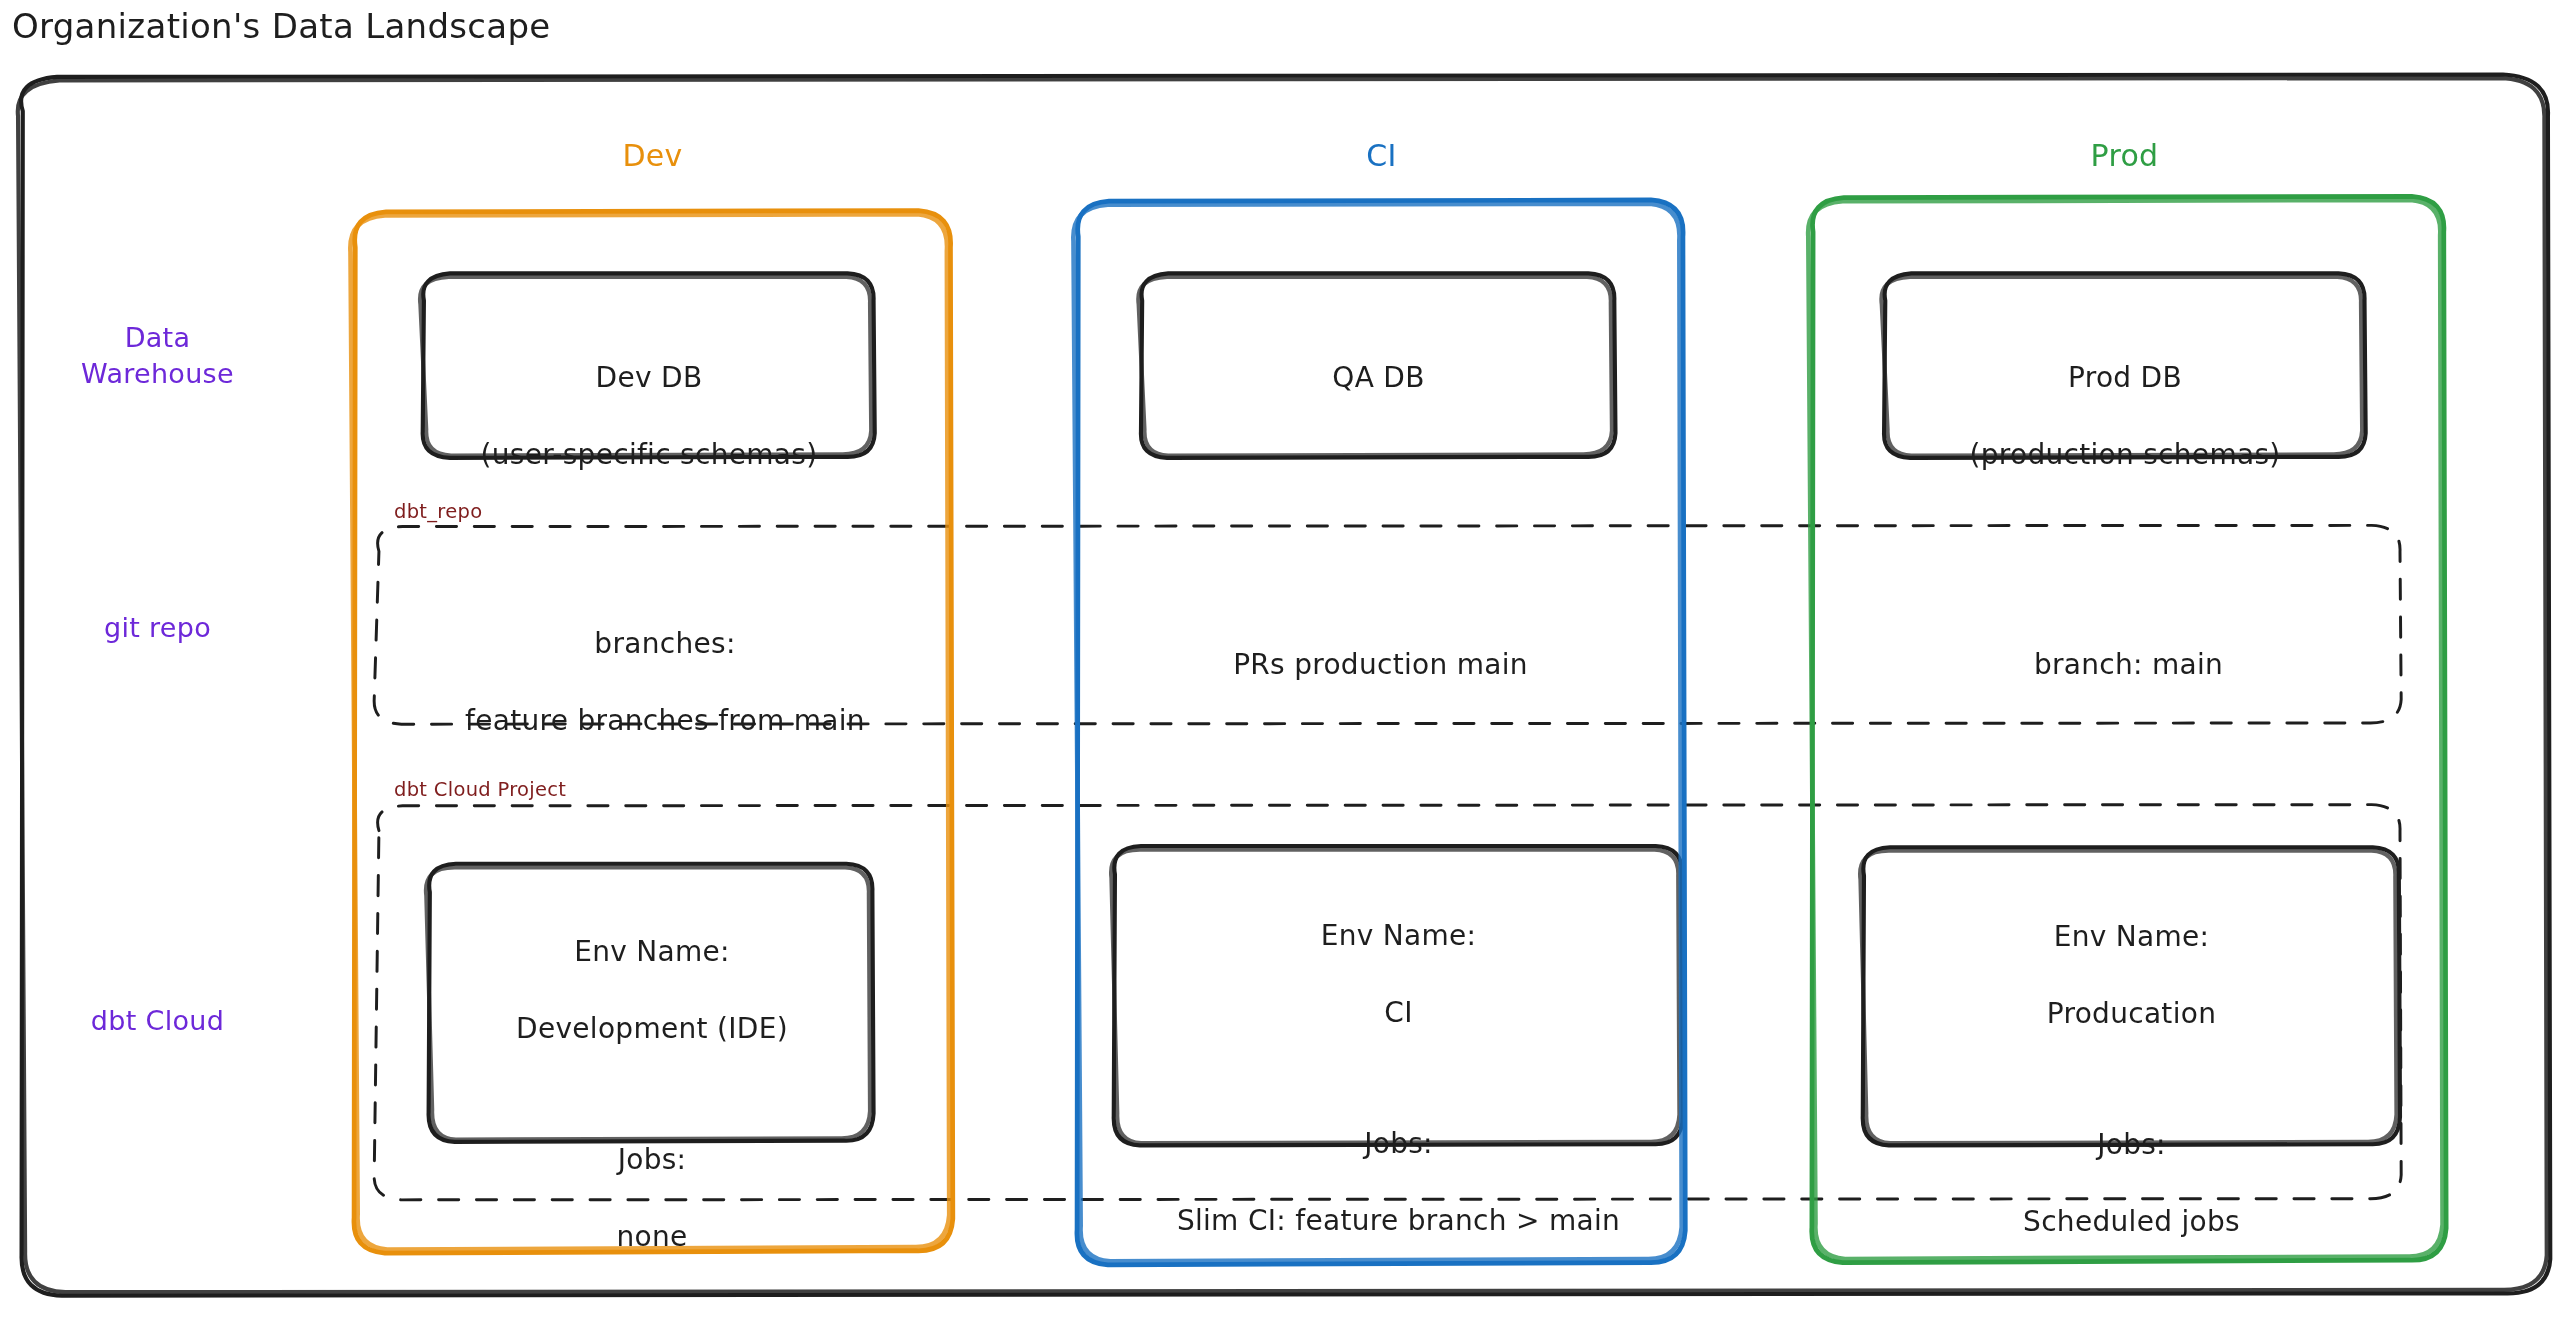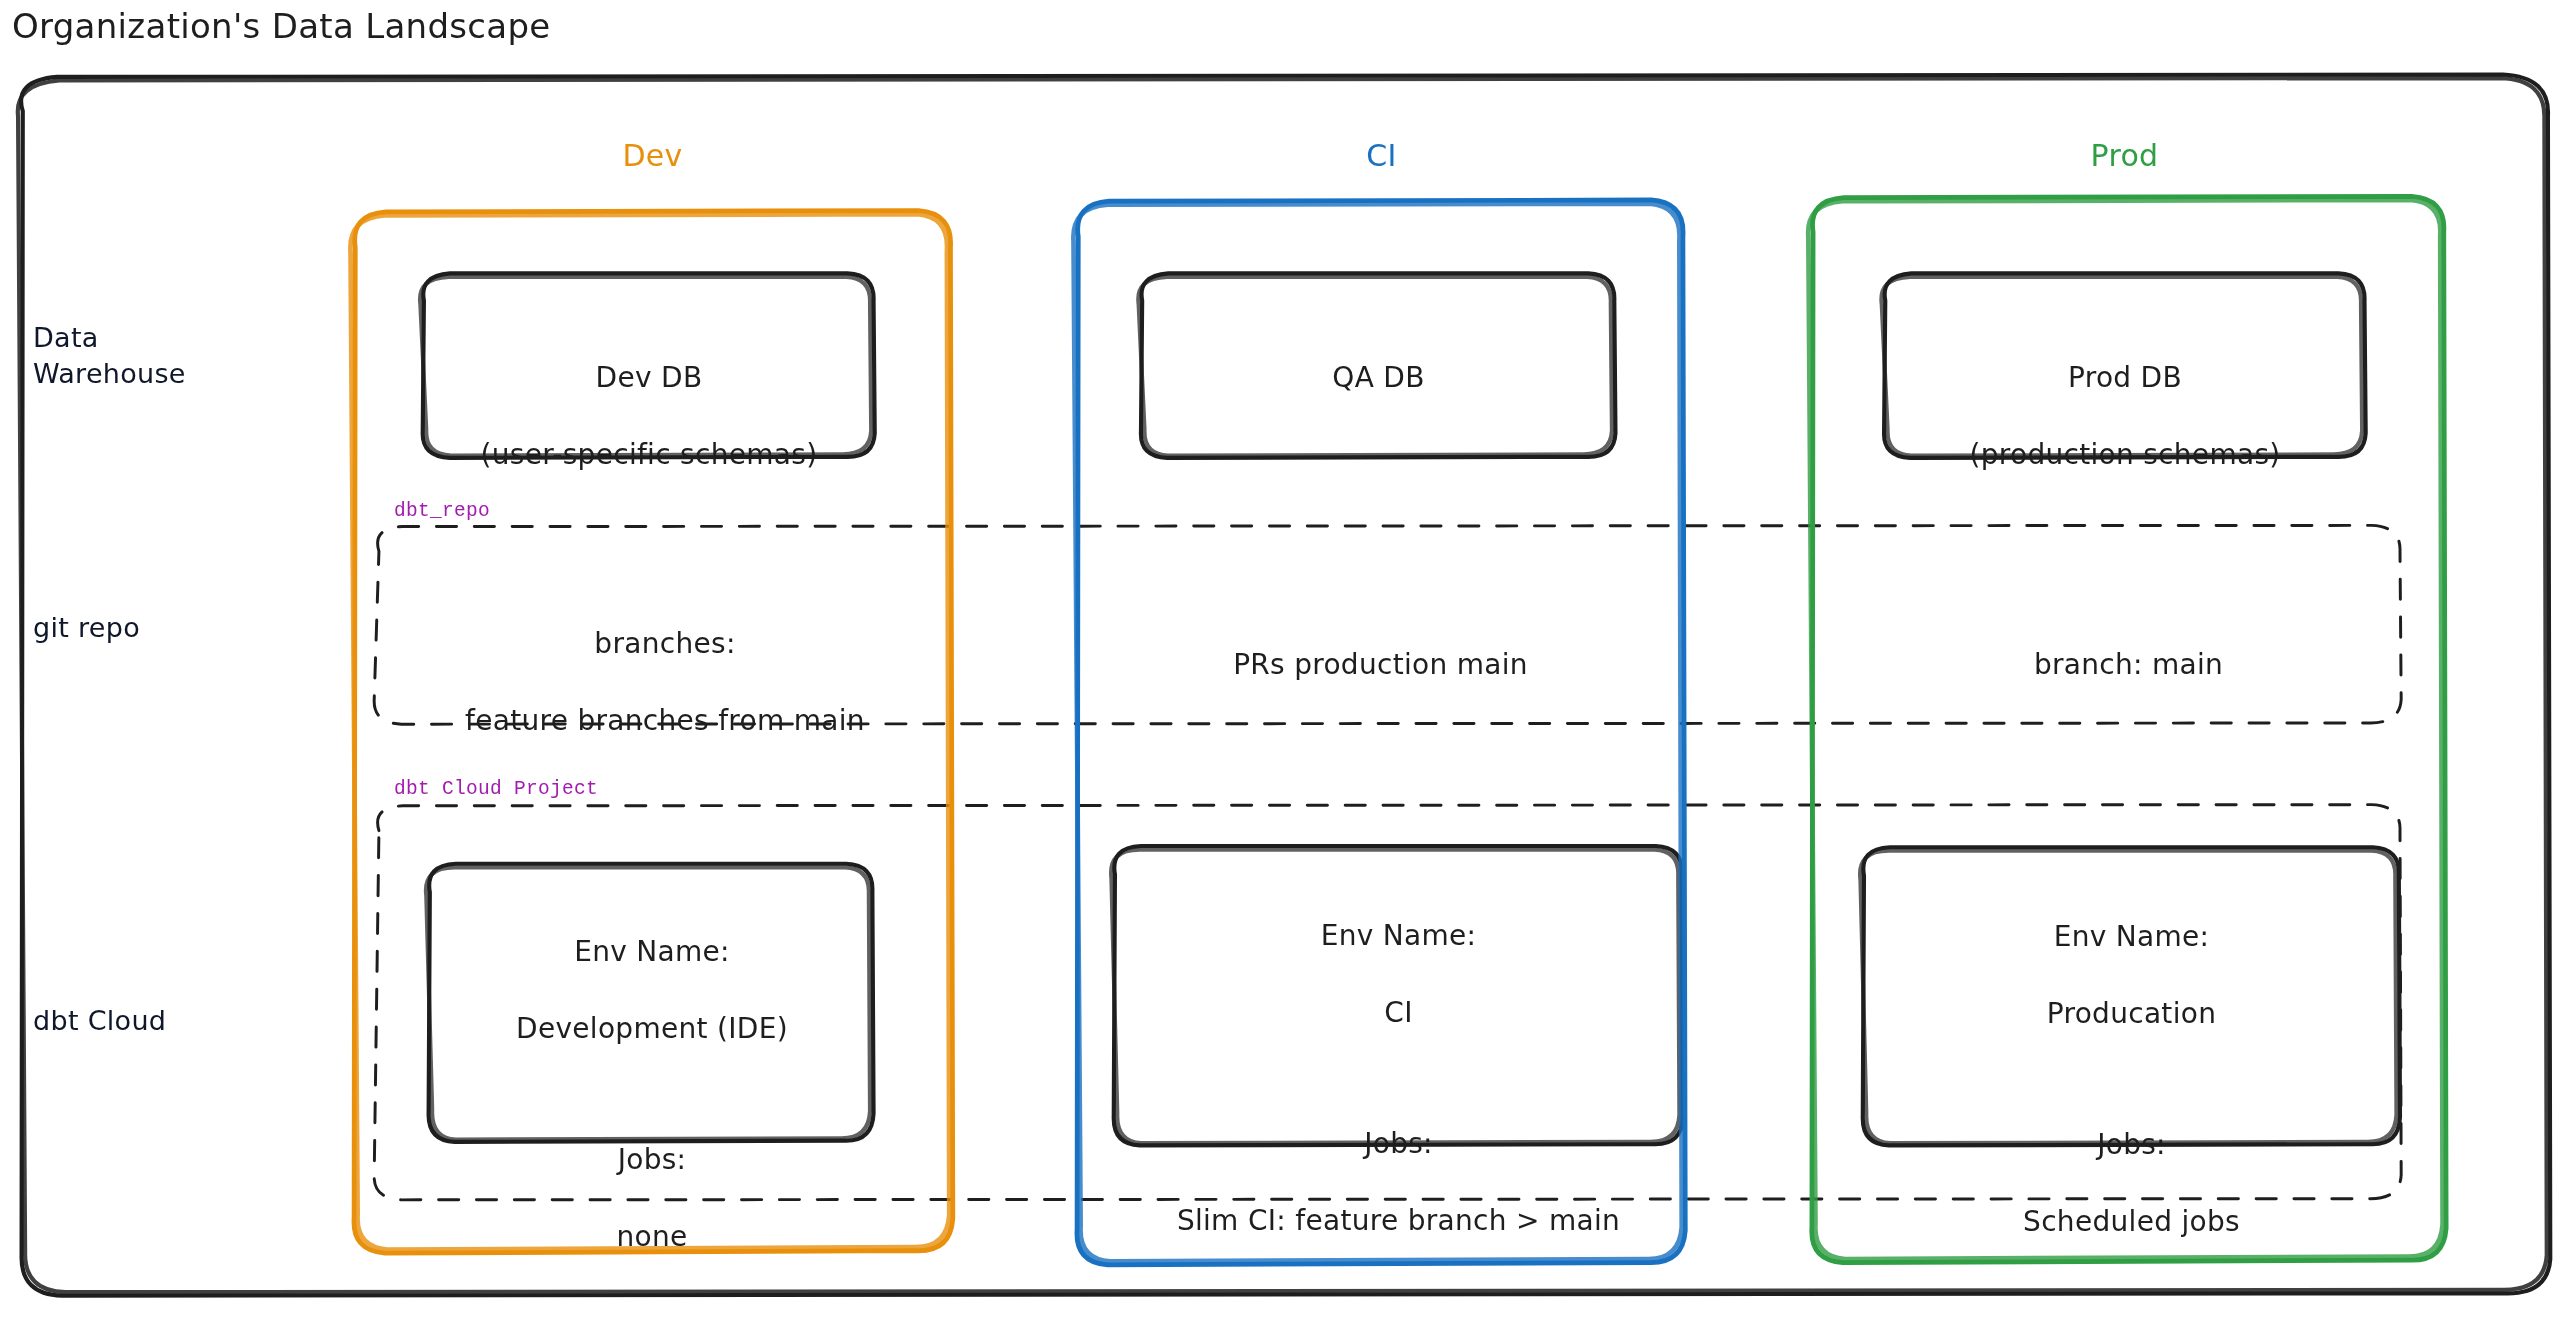--- a/index.html
+++ b/index.html
@@ -39,23 +39,24 @@
     font-size:30px;
     text-align:center;
     line-height:1.1;
     width:237px;
   }
 
   
   .row-caption{
     position:absolute;
     font-size:27px;
+    text-align:center;
     line-height:1.35;
     width:249px;
-    color:#0f172a;
+    color:#6d28d9;
   }
 
   
   #frames{
     position:absolute;
     left:0; top:0;
     width:2576px; height:1317px;
     pointer-events:none;
   }
   #frames path{ fill:none; stroke-linecap:round; stroke-linejoin:round; }
@@ -65,23 +66,22 @@
     position:absolute;
     text-align:center;
     font-size:28px;
     line-height:1.38;
     color:#1e1e1e;
     white-space:pre-line;
   }
   .container-label{
     position:absolute;
     font-size:19.5px;
-    color:#a21caf;
+    color:#7f1d1d;
     white-space:nowrap;
-    font-family:Liberation Mono, monospace;
   }
   .spacer-line{ display:block; height:.55em; }
 </style>
 </head>
 <body>
 
 <div id="stage">
 
   <div id="title" class="hand">Organization's Data Landscape</div>
 

